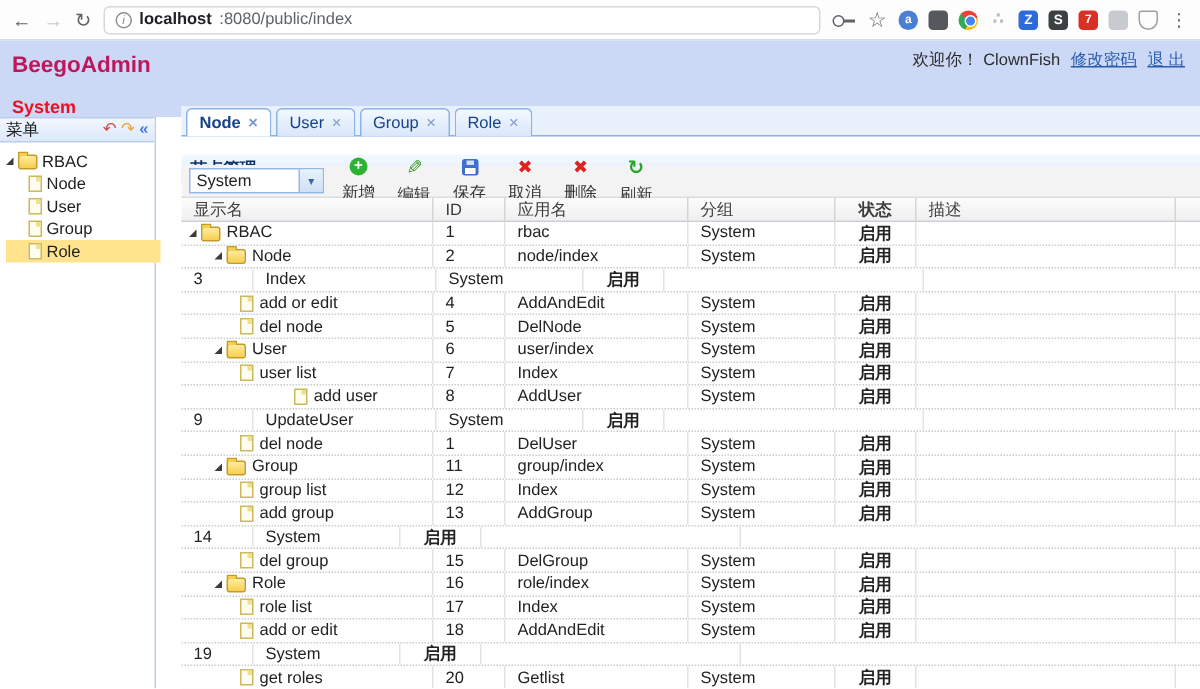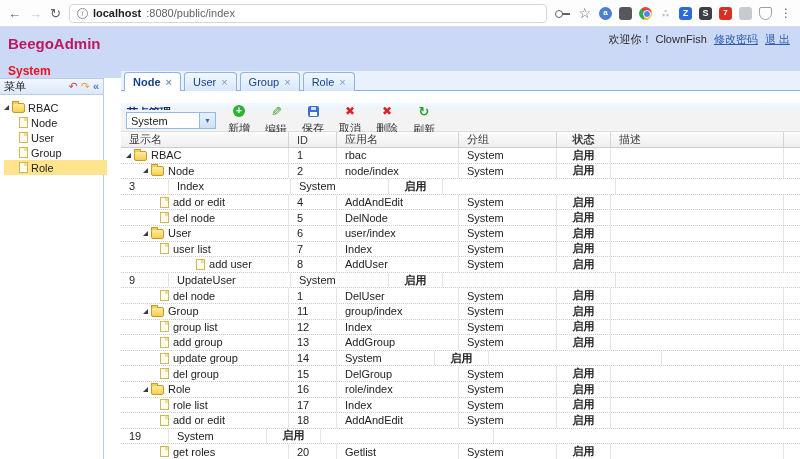--- a/index.html
+++ b/index.html
@@ -390,25 +390,20 @@
       <span class="node-icon file-icon"></span>
       <span class="row-label">add group</span>
     </div>
     <div class="cell c-id">13</div>
     <div class="cell c-app">AddGroup</div>
     <div class="cell c-group">System</div>
     <div class="cell c-status">启用</div>
     <div class="cell c-desc"></div>
   </div>
         <div class="grid-row">
-    <div class="cell c-name" style="padding-left: 39px;">
-
-      <span class="node-icon file-icon"></span>
-      <span class="row-label">update group</span>
-    </div>
     <div class="cell c-id">14</div>
     <div class="cell c-group">System</div>
     <div class="cell c-status">启用</div>
     <div class="cell c-desc"></div>
   </div>
         <div class="grid-row">
     <div class="cell c-name" style="padding-left: 39px;">
 
       <span class="node-icon file-icon"></span>
       <span class="row-label">del group</span>

